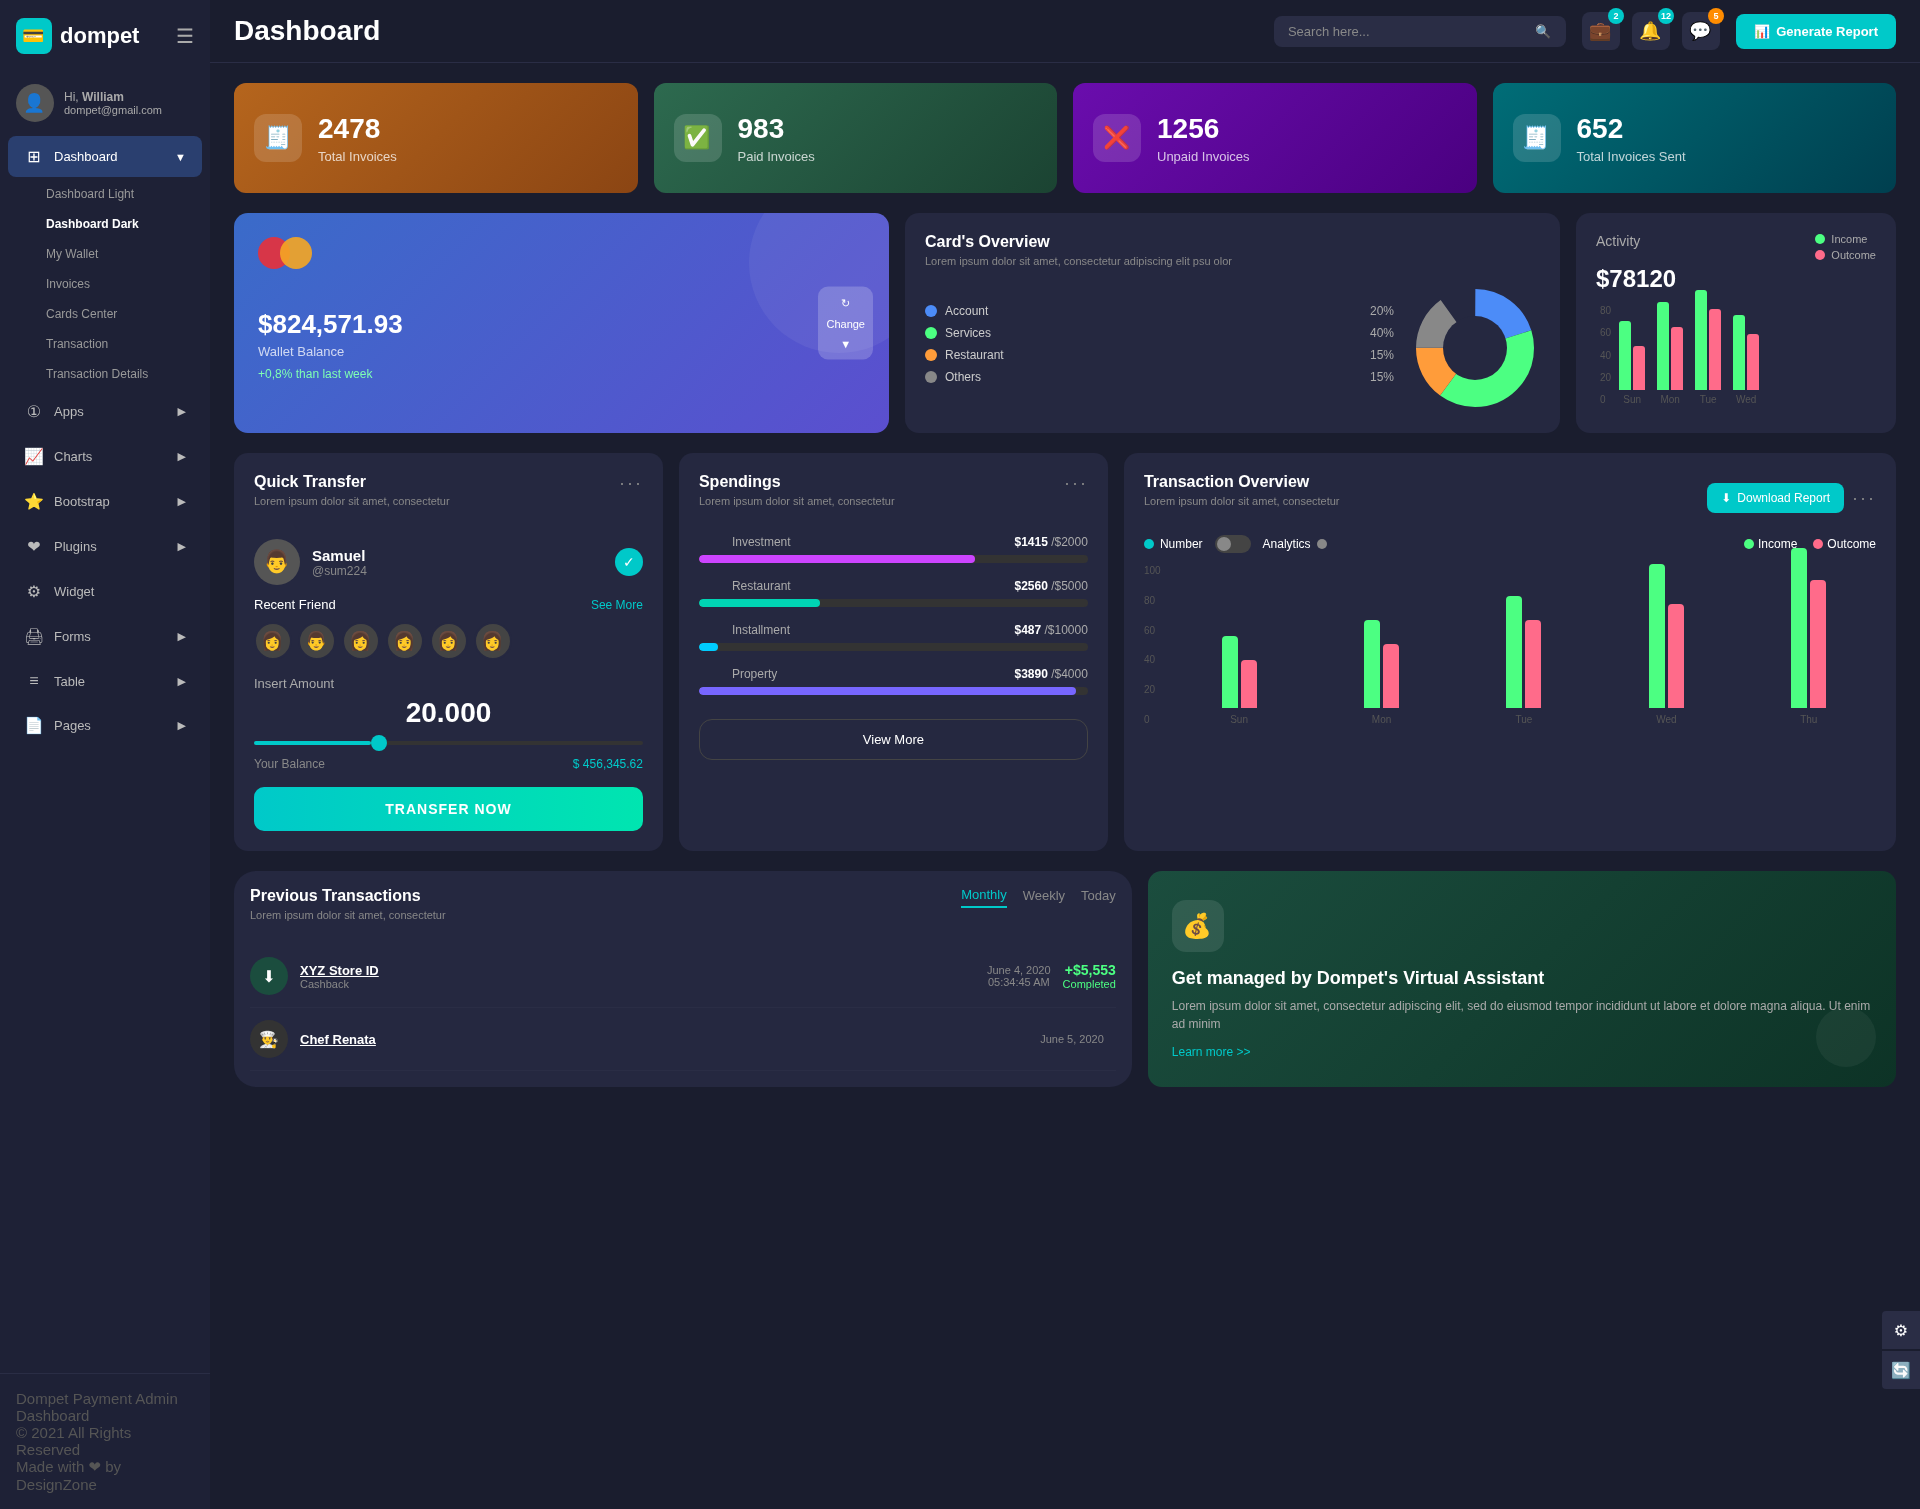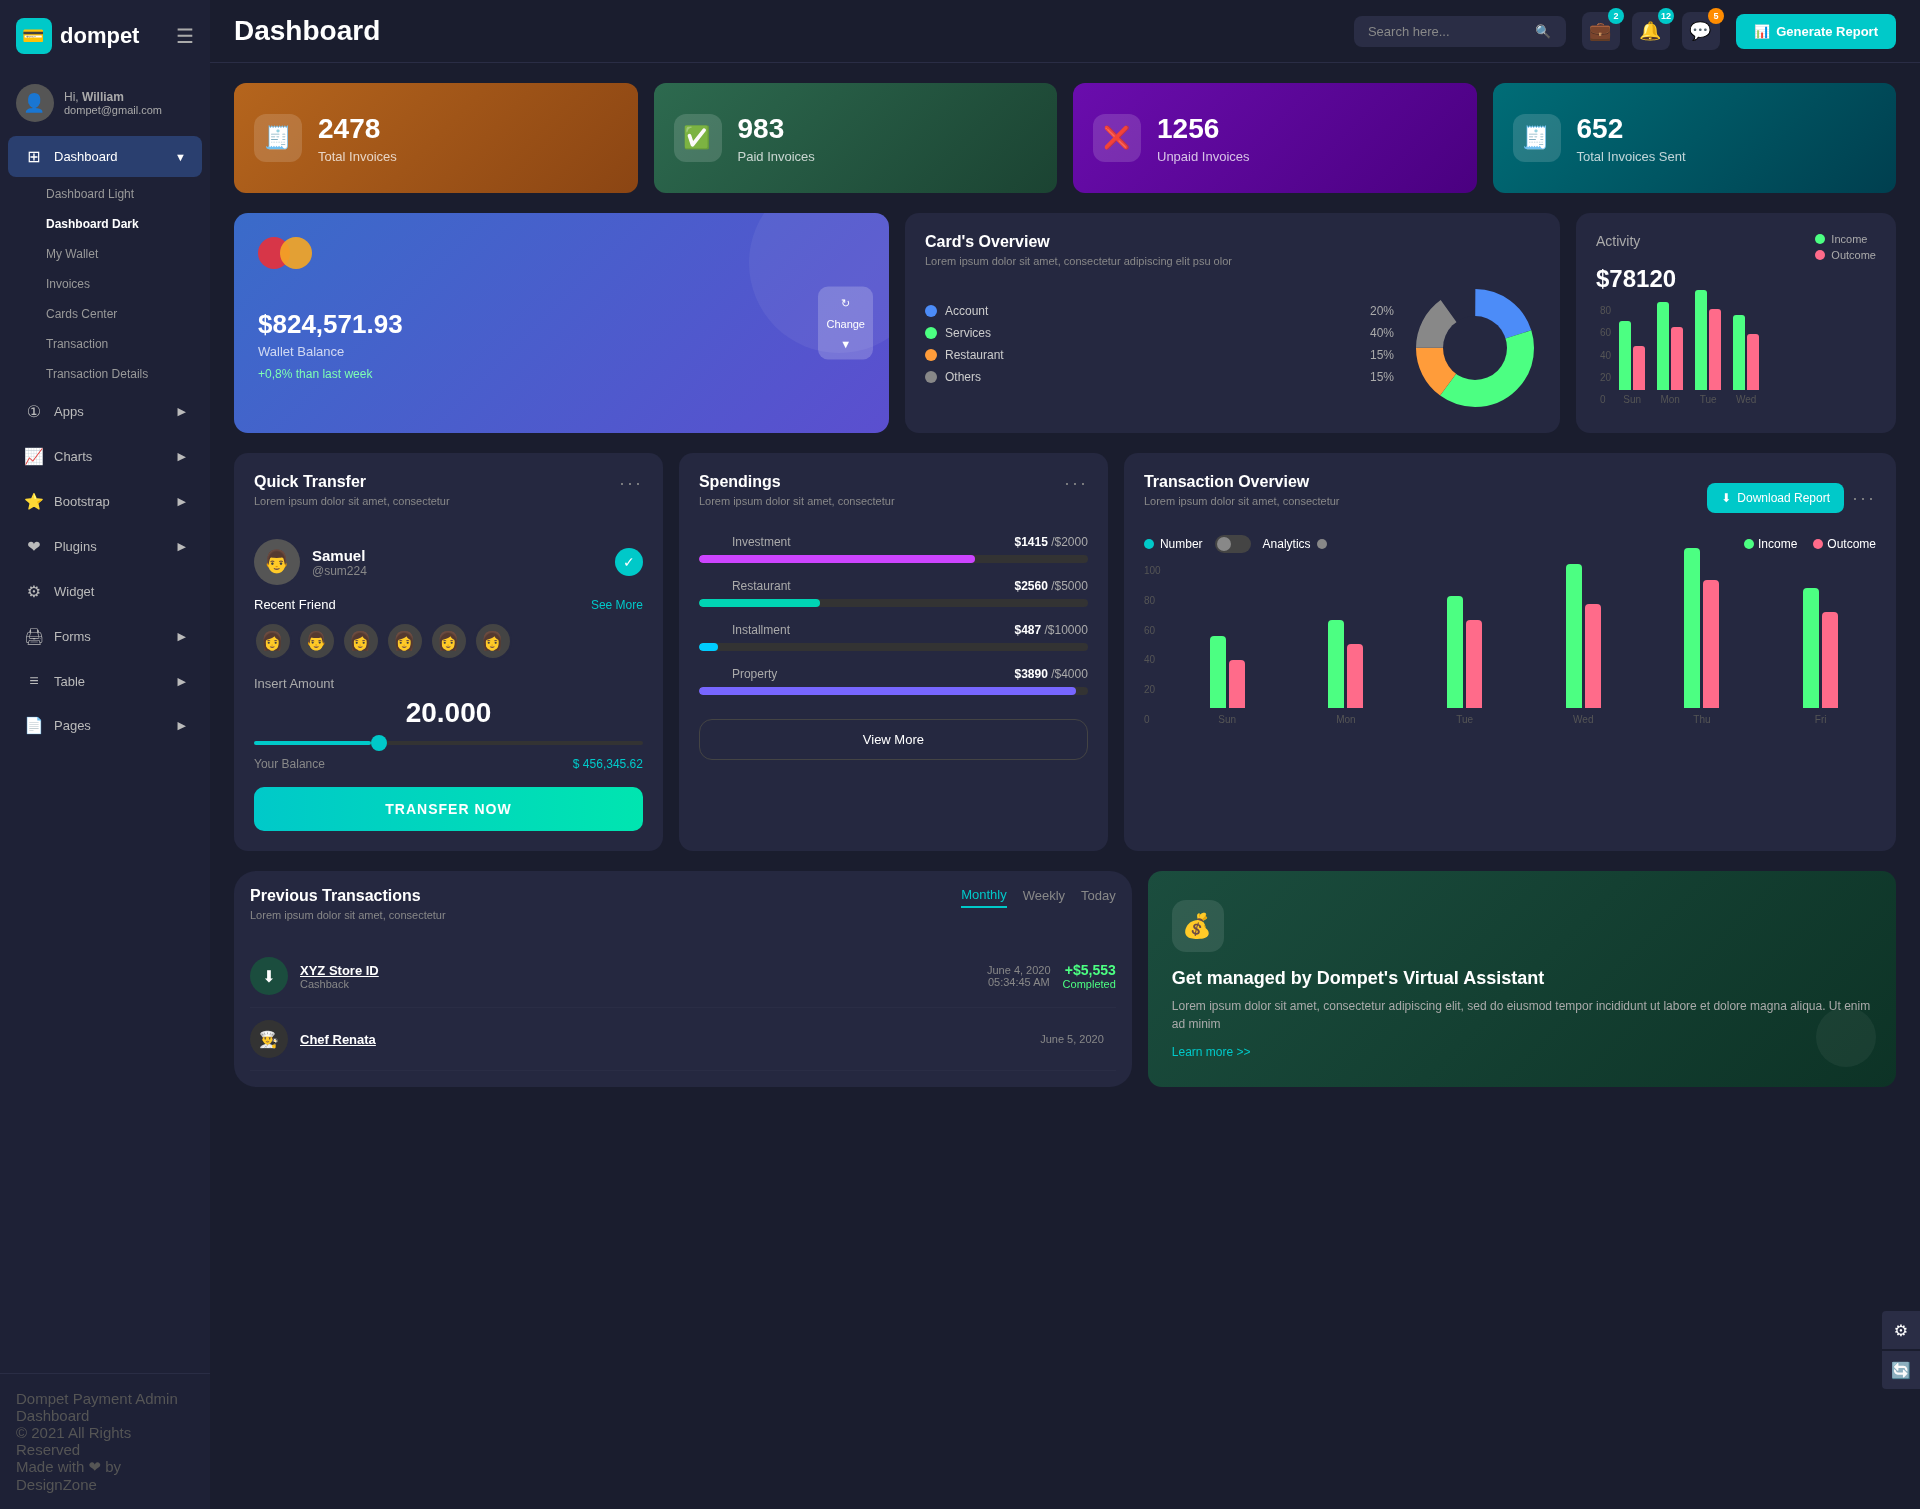--- a/index.html
+++ b/index.html
@@ -22,21 +22,21 @@
     .nav-sub-item { padding: 8px 16px 8px 46px; cursor: pointer; color: #999; font-size: 12px; }
     .nav-sub-item.active { color: #fff; font-weight: 600; }
     .sidebar-footer { margin-top: auto; padding: 16px; font-size: 15px; color: #555; border-top: 1px solid #2a2d45; }
 
     
     .main { flex: 1; display: flex; flex-direction: column; overflow: hidden; }
 
     
     .header { display: flex; align-items: center; padding: 12px 24px; gap: 16px; background: #1a1d2e; border-bottom: 1px solid #2a2d45; }
     .page-title { font-size: 28px; font-weight: 700; color: #fff; flex: 1; }
-    .search-box { display: flex; align-items: center; background: #2a2d45; border-radius: 8px; padding: 8px 14px; gap: 8px; width: 212px; }
+    .search-box { display: flex; align-items: center; background: #2a2d45; border-radius: 8px; padding: 8px 14px; gap: 8px; width: 292px; }
     .search-box input { background: transparent; border: none; outline: none; color: #fff; font-size: 13px; width: 100%; }
     .search-box input::placeholder { color: #888; }
     .header-icons { display: flex; align-items: center; gap: 12px; }
     .icon-btn { position: relative; width: 38px; height: 38px; background: #2a2d45; border-radius: 8px; display: flex; align-items: center; justify-content: center; cursor: pointer; font-size: 18px; color: #aaa; }
     .badge { position: absolute; top: -4px; right: -4px; background: #00c9c9; color: #fff; font-size: 9px; width: 16px; height: 16px; border-radius: 50%; display: flex; align-items: center; justify-content: center; font-weight: 700; }
     .badge.orange { background: #ff8c00; }
     .generate-btn { background: #00c9c9; color: #fff; border: none; border-radius: 8px; padding: 10px 18px; font-size: 13px; font-weight: 600; cursor: pointer; display: flex; align-items: center; gap: 6px; }
 
     
     .content { flex: 1; overflow-y: auto; padding: 20px 24px; }
@@ -583,27 +583,20 @@
                 </div>
                 <div style="font-size:10px;color:#555;margin-top:6px;">Wed</div>
               </div>
               <div style="display:flex;flex-direction:column;align-items:center;flex:1;">
                 <div style="display:flex;gap:3px;align-items:flex-end;">
                   <div style="width:16px;height:160px;background:#4cff82;border-radius:4px 4px 0 0;"></div>
                   <div style="width:16px;height:128px;background:#ff6b8a;border-radius:4px 4px 0 0;"></div>
                 </div>
                 <div style="font-size:10px;color:#555;margin-top:6px;">Thu</div>
               </div>
-              <div style="display:flex;flex-direction:column;align-items:center;flex:1;">
-                <div style="display:flex;gap:3px;align-items:flex-end;">
-                  <div style="width:16px;height:120px;background:#4cff82;border-radius:4px 4px 0 0;"></div>
-                  <div style="width:16px;height:96px;background:#ff6b8a;border-radius:4px 4px 0 0;"></div>
-                </div>
-                <div style="font-size:10px;color:#555;margin-top:6px;">Fri</div>
-              </div>
             </div>
           </div>
         </div>
       </div>
     </div>
 
     <div style="display:grid;grid-template-columns:1.2fr 1fr;gap:16px;margin-bottom:20px;">
 
       <div class="prev-transactions">
         <div style="display:flex;justify-content:space-between;align-items:flex-start;margin-bottom:8px;">

